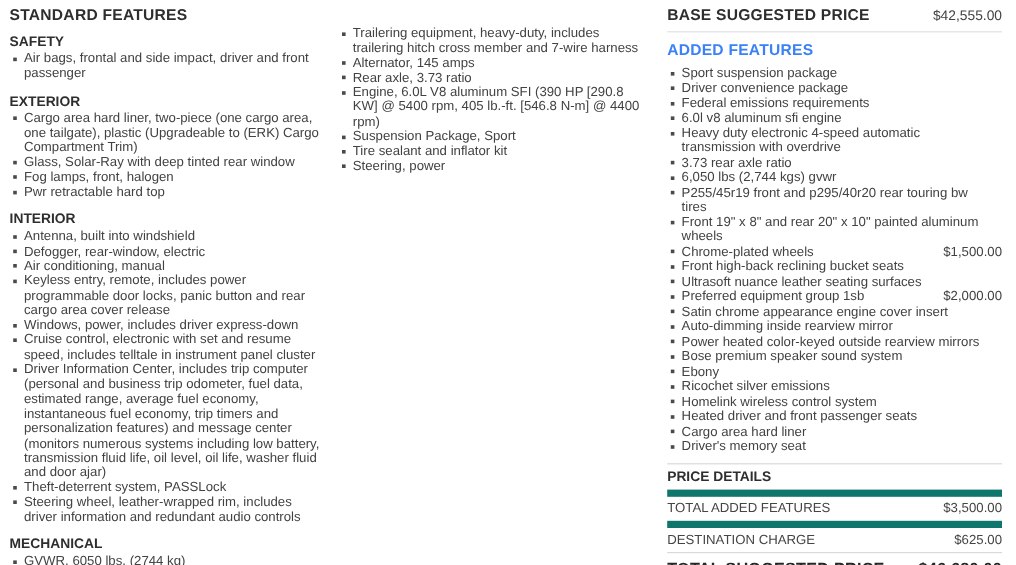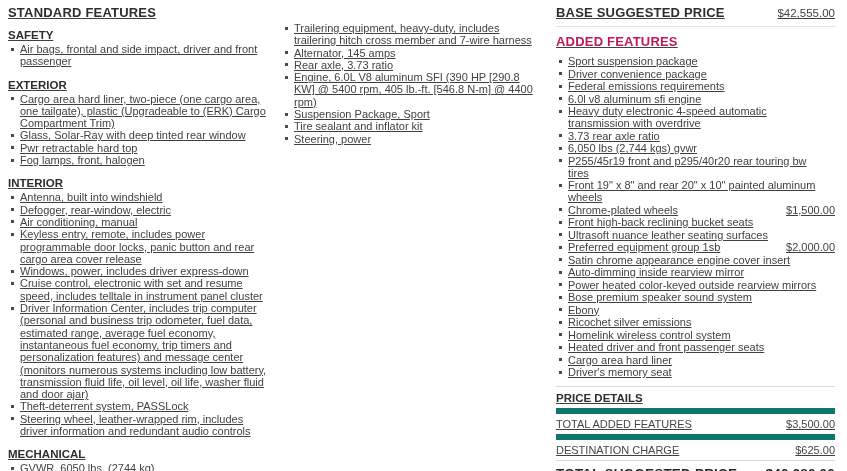--- a/index.html
+++ b/index.html
@@ -11,21 +11,20 @@
     height: 471px;
     overflow: hidden;
     position: relative;
   }
   .page {
     position: absolute;
     top: 0; left: 0;
     width: 724px;
     height: 471px;
     display: flex;
-    text-decoration: underline;
   }
   .col { flex: none; }
   .col-left   { width: 274px; padding: 5px 4px 0 8px; }
   .col-middle { width: 272px; padding: 22px 6px 0 8px; }
   .col-right  { width: 301px; padding: 5px 12px 0 10px; }
 
   h1.doc-title {
     font-size: 13px;
     font-weight: bold;
     color: #2e2e2e;
@@ -73,21 +72,21 @@
     color: #2e2e2e;
     letter-spacing: 0.2px;
   }
   .base-price-value {
     font-size: 11.5px;
     color: #424242;
   }
   .added-features-heading {
     font-size: 13px;
     font-weight: bold;
-    color: #be185d;
+    color: #3b82f6;
     letter-spacing: 0.2px;
     margin-top: 7px;
     margin-bottom: 6px;
   }
   ul.added-list { list-style: none; }
   ul.added-list li {
     display: flex;
     justify-content: space-between;
     align-items: center;
     font-size: 11px;
@@ -158,22 +157,22 @@
       <li class="feature-item">Air bags, frontal and side impact, driver and front passenger</li>
         </ul>
     </div>
 
     <div class="section">
       <div class="section-heading">EXTERIOR</div>
       <ul class="feature-list">
 
       <li class="feature-item">Cargo area hard liner, two-piece (one cargo area, one tailgate), plastic (Upgradeable to (ERK) Cargo Compartment Trim)</li>
           <li class="feature-item">Glass, Solar-Ray with deep tinted rear window</li>
+          <li class="feature-item">Fog lamps, front, halogen</li>
           <li class="feature-item">Pwr retractable hard top</li>
-          <li class="feature-item">Fog lamps, front, halogen</li>
         </ul>
     </div>
 
     <div class="section">
       <div class="section-heading">INTERIOR</div>
       <ul class="feature-list">
 
       <li class="feature-item">Antenna, built into windshield</li>
           <li class="feature-item">Defogger, rear-window, electric</li>
           <li class="feature-item">Air conditioning, manual</li>

